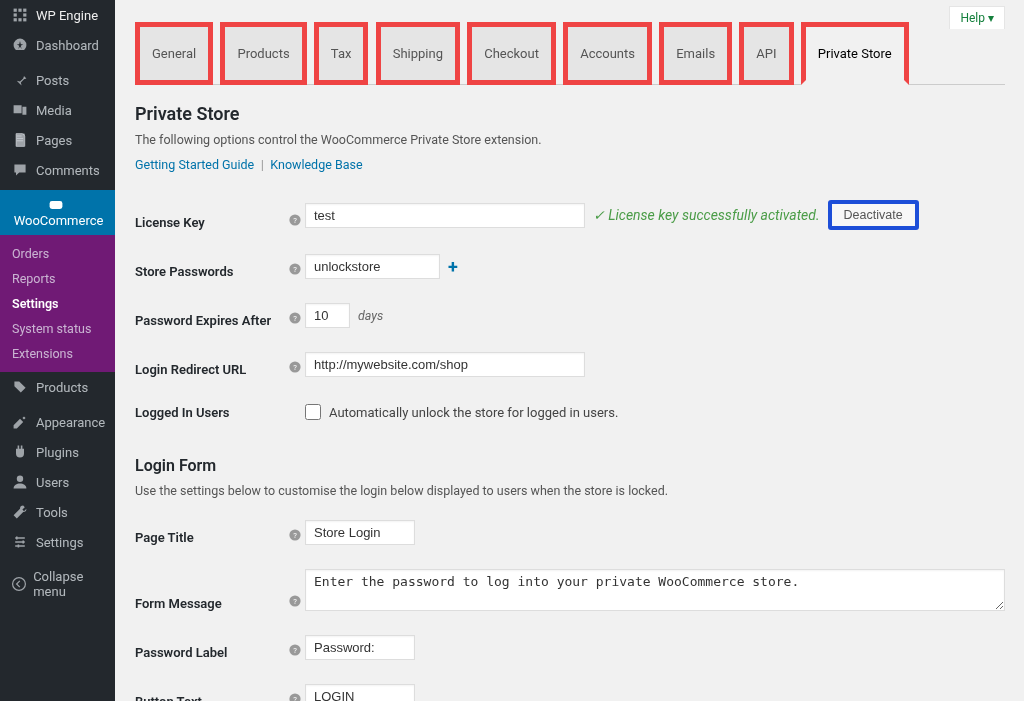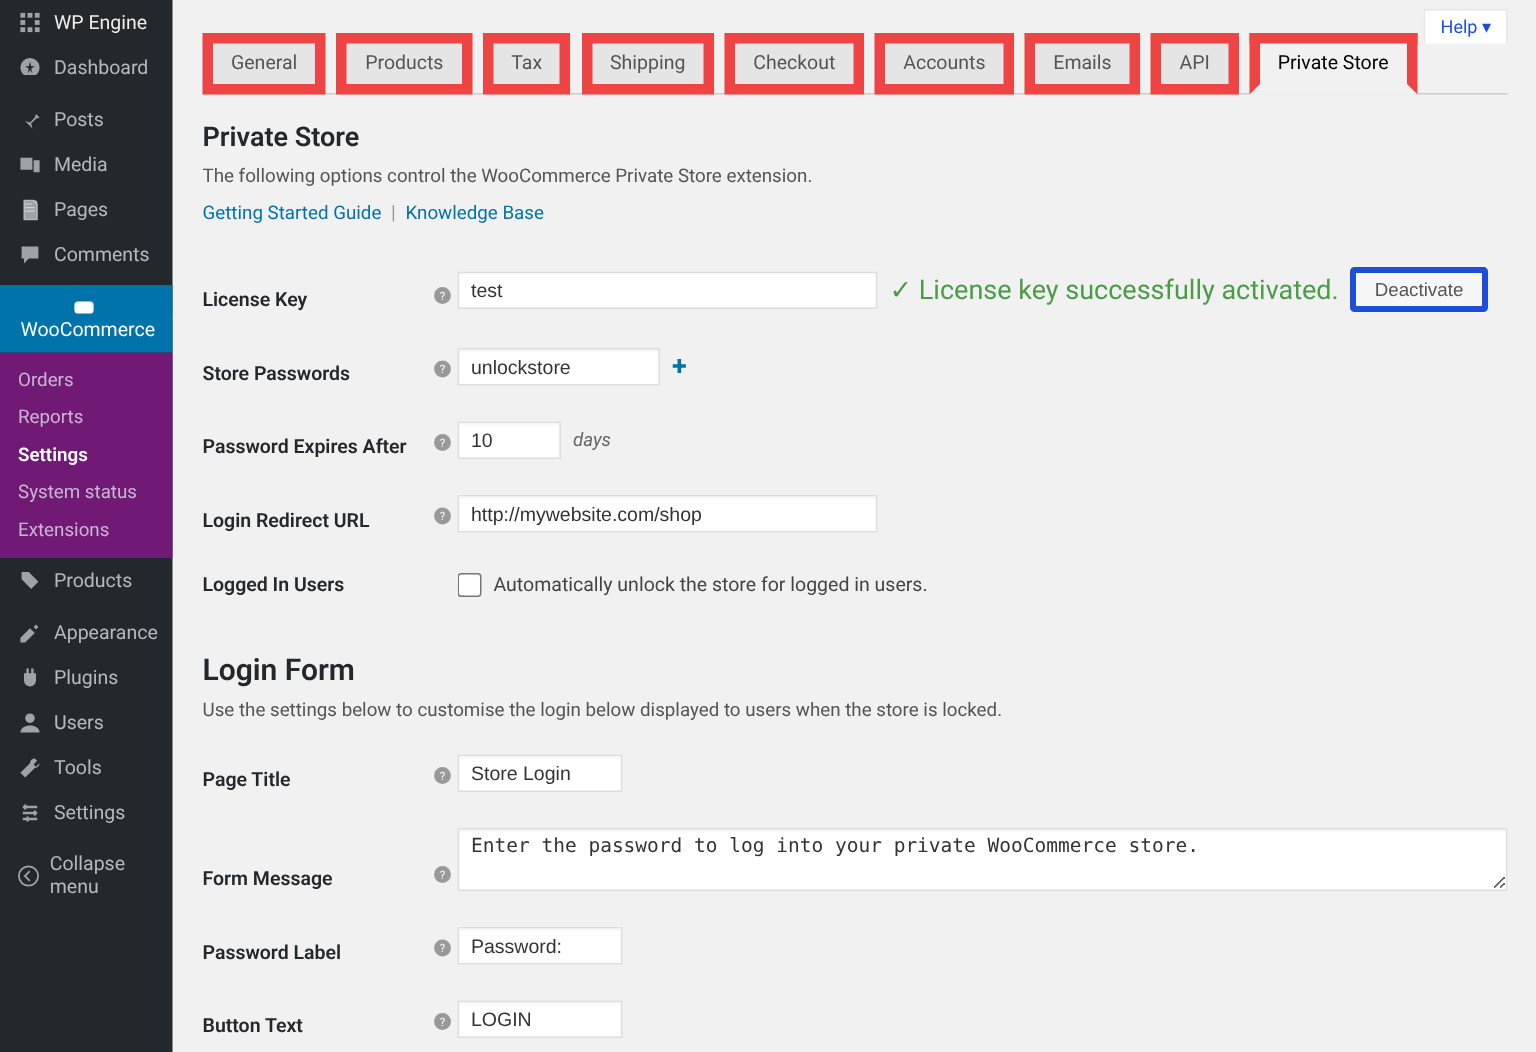--- a/index.html
+++ b/index.html
@@ -11,41 +11,41 @@
 .sidebar-item.dim .si-icon { color: rgba(240,245,250,0.6); }
 .sidebar-item.active { background: #0073aa; color: #fff; position: relative; flex-direction: column; }
 .sidebar-item.active::after { content: ""; position: absolute; right: -8px; top: 50%; margin-top: -8px; border: 8px solid transparent; border-right-color: #f1f1f1; }
 .sidebar-sub { background: #701a75; padding: 6px 0; }
 .sidebar-sub .sub-item { padding: 5px 12px; color: rgba(240,245,250,0.7); font-size: 12.5px; cursor: pointer; }
 .sidebar-sub .sub-item.active { color: #fff; font-weight: 600; }
 .si-icon { width: 20px; display: inline-flex; justify-content: center; margin-right: 6px; color: rgba(240,245,250,0.6); }
 .si-icon svg { width: 16px; height: 16px; }
 .sep { height: 5px; }
 .main { flex: 1; padding: 0 20px 20px 20px; position: relative; }
-.help-tab { position: absolute; right: 20px; top: 6px; background: #fff; border: 1px solid #e5e5e5; border-bottom: 0; padding: 4px 10px; font-size: 12px; color: #1d4ed8; cursor: pointer; }
+.help-tab { position: absolute; right: 20px; top: 6px; background: #fff; border: 1px solid #e5e5e5; border-bottom: 0; padding: 4px 10px; font-size: 12px; color: #15803d; cursor: pointer; }
 .tabs { border-bottom: 1px solid #ccc; padding-top: 22px; }
-.tab { display: inline-block; padding: 6px 12px; background: #e5e5e5; border: 7px solid #ef4444; margin-right: 4px; margin-bottom: -1px; font-size: 13px; color: #555; cursor: pointer; border-radius: 0; }
+.tab { display: inline-block; padding: 19px 12px; background: #e5e5e5; border: 5px solid #ef4444; margin-right: 4px; margin-bottom: -1px; font-size: 13px; color: #555; cursor: pointer; border-radius: 0; }
 .tab.active { background: #f1f1f1; border-bottom-color: #f1f1f1; color: #000; }
 h2.page-title { font-size: 18px; font-weight: 600; color: #23282d; margin: 18px 0 8px; }
-h2.section-title { font-size: 20px; font-weight: 600; color: #23282d; margin: 24px 0 8px; }
+h2.section-title { font-size: 16px; font-weight: 600; color: #23282d; margin: 24px 0 8px; }
 .desc { font-size: 12.5px; color: #555; margin-bottom: 10px; }
 .links a { color: #0073aa; text-decoration: none; font-size: 12.5px; }
 .links { margin-bottom: 16px; }
 .form-row { display: flex; align-items: flex-end; padding: 12px 0; }
 .form-label { width: 150px; font-weight: 600; font-size: 13px; color: #23282d; padding-top: 4px; flex-shrink: 0; }
 .help-icon { width: 20px; color: #999; padding-top: 6px; flex-shrink: 0; text-align: center; cursor: help; }
 .help-icon svg { width: 14px; height: 14px; }
 .form-field { flex: 1; display: flex; align-items: center; flex-wrap: wrap; gap: 8px; }
 input[type=text], textarea { border: 1px solid #ddd; background: #fff; padding: 4px 8px; font-size: 13px; color: #333; border-radius: 0; box-shadow: inset 0 1px 2px rgba(0,0,0,0.05); }
 input.w-wide { width: 280px; }
 input.w-med { width: 135px; }
-input.w-small { width: 69px; }
+input.w-small { width: 45px; }
 input.w-norm { width: 110px; }
 textarea { width: 700px; height: 42px; resize: both; }
-.status-ok { color: #4a9c47; font-size: 18px; }
+.status-ok { color: #4a9c47; font-style: italic; font-size: 14px; }
 .btn-secondary { background: #f7f7f7; border: 4px solid #1d4ed8; padding: 4px 12px; font-size: 12.5px; cursor: pointer; color: #555; border-radius: 3px; }
 .plus-icon { color: #0073aa; font-size: 18px; font-weight: bold; cursor: pointer; }
 .unit { color: #666; font-style: italic; font-size: 12.5px; }
 .checkbox-wrap { display: flex; align-items: center; gap: 8px; }
 .checkbox-wrap input[type=checkbox] { width: 16px; height: 16px; accent-color: #0073aa; }
 .cb-label { font-size: 13px; color: #444; }
 .collapse-item { color: #888; }
 </style>
 </head>
 <body>

